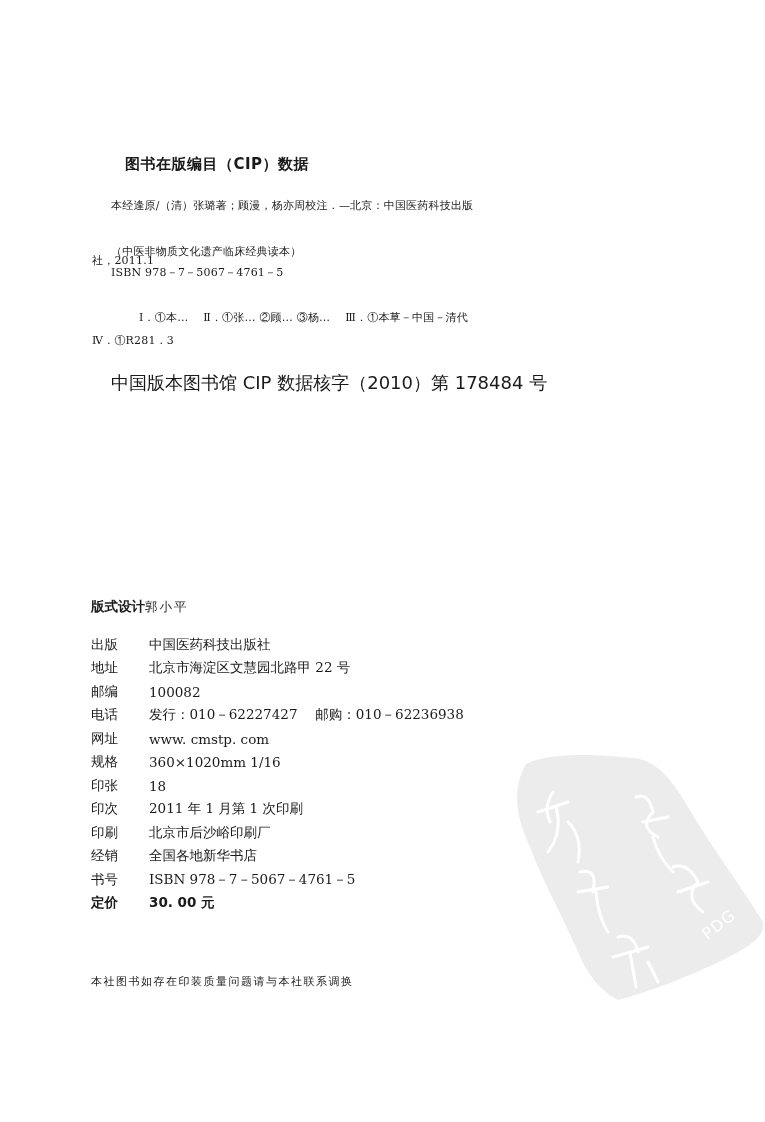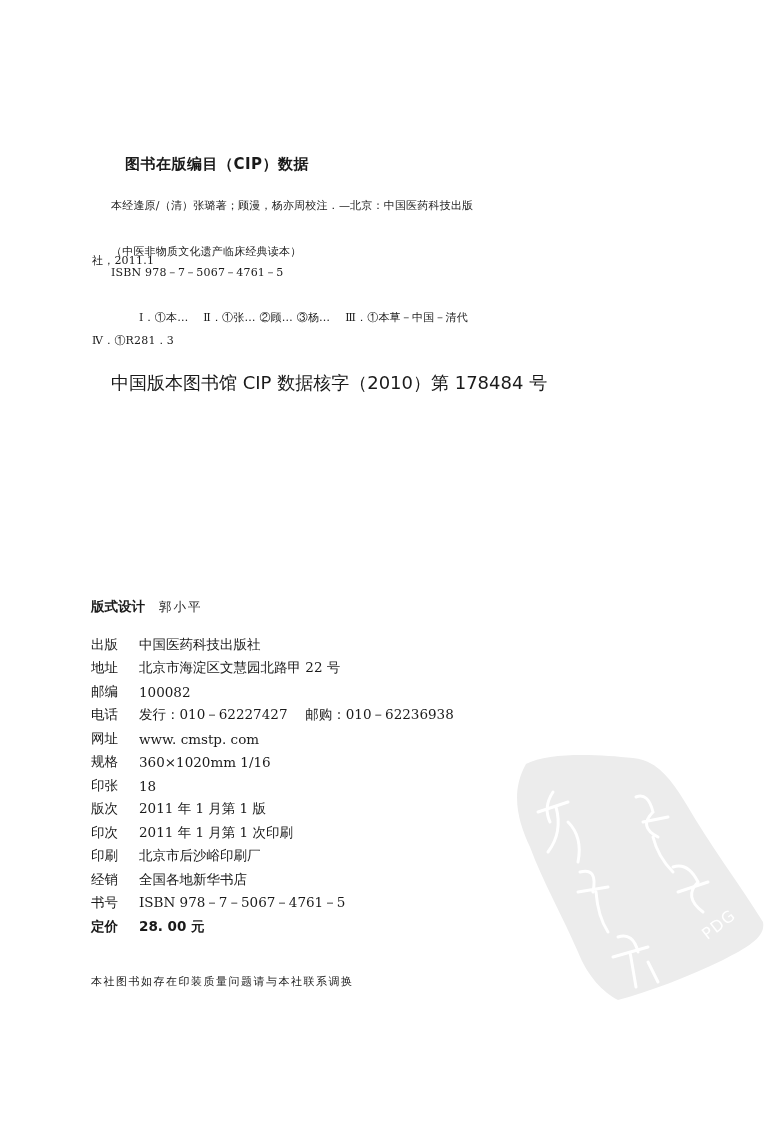--- a/index.html
+++ b/index.html
@@ -13,23 +13,23 @@
       left: 111px; top: 155px; font-size: 15px; font-weight: bold;
       font-family: "DejaVu Sans", "Liberation Sans", sans-serif; letter-spacing: 0.5px; padding-left: 14px;
     }
     .cip-line { font-size: 11px; line-height: 20px; letter-spacing: 0.2px; }
     .cip-footer {
       left: 111px; top: 371px; font-size: 18px;
       font-family: "DejaVu Sans", "Liberation Sans", sans-serif;
     }
     .designer { left: 91px; top: 598px; font-size: 13.5px; }
     .designer .lbl { font-weight: bold; font-family: "DejaVu Sans", "Liberation Sans", sans-serif; }
-    .designer .val { margin-left: 14px; font-size: 12.5px; letter-spacing: 2px; }
+    .designer .val { font-size: 12.5px; letter-spacing: 2px; }
     .imprint { position: absolute; left: 91px; top: 633px; }
-    .row { height: 23.5px; display: flex; align-items: center; font-size: 13.5px; }
+    .row { height: 23.5px; display: flex; align-items: center; font-size: 13.5px; gap: 10px; }
     .row .k { width: 48px; display: inline-block; }
     .row .v { display: inline-block; }
     .row.bold { font-weight: bold; font-family: "DejaVu Sans", "Liberation Sans", sans-serif; }
     .notice { left: 91px; top: 974px; font-size: 11px; letter-spacing: 1.5px; }
     .stamp { position: absolute; left: 508px; top: 752px; width: 260px; height: 250px; }
     .stamp-text {
       position: absolute; left: 700px; top: 915px; color: #ffffff;
       font-family: "DejaVu Sans", "Liberation Sans", sans-serif; font-size: 16px;
       transform: rotate(-38deg); letter-spacing: 1px;
     }
@@ -73,42 +73,38 @@
     </div>
   <div class="row">
       <span class="k">规格</span>
       <span class="v">360×1020mm 1/16</span>
     </div>
   <div class="row">
       <span class="k">印张</span>
       <span class="v">18</span>
     </div>
   <div class="row">
-      <span class="k">版次</span>
-      <span class="v">2011 年 1 月第 1 版</span>
-    </div>
-  <div class="row">
       <span class="k">印次</span>
       <span class="v">2011 年 1 月第 1 次印刷</span>
     </div>
   <div class="row">
       <span class="k">印刷</span>
       <span class="v">北京市后沙峪印刷厂</span>
     </div>
   <div class="row">
       <span class="k">经销</span>
       <span class="v">全国各地新华书店</span>
     </div>
   <div class="row">
       <span class="k">书号</span>
       <span class="v">ISBN 978－7－5067－4761－5</span>
     </div>
   <div class="row bold">
       <span class="k">定价</span>
-      <span class="v">28. 00 元</span>
+      <span class="v">30. 00 元</span>
     </div>
 </div>
 
 <div class="abs notice">本社图书如存在印装质量问题请与本社联系调换</div>
 
 <svg class="stamp" viewBox="0 0 260 250" xmlns="http://www.w3.org/2000/svg">
   <path d="M18 12 C40 0, 90 2, 125 6 C150 8, 165 30, 180 55 C200 90, 230 130, 255 170 C258 185, 240 195, 215 208 C180 225, 140 240, 110 248 C95 240, 80 225, 70 200 C55 165, 35 130, 22 95 C10 70, 2 40, 18 12 Z" fill="#ececec"></path>
   <g stroke="#ffffff" stroke-width="3" fill="none" stroke-linecap="round">
     <path d="M45 40 Q35 55 42 70 M30 60 L60 50 M48 55 Q55 80 40 100 M60 70 Q75 85 70 110"></path>
     <path d="M72 120 Q90 115 85 140 M70 140 L100 135 M88 140 Q90 165 100 180"></path>

